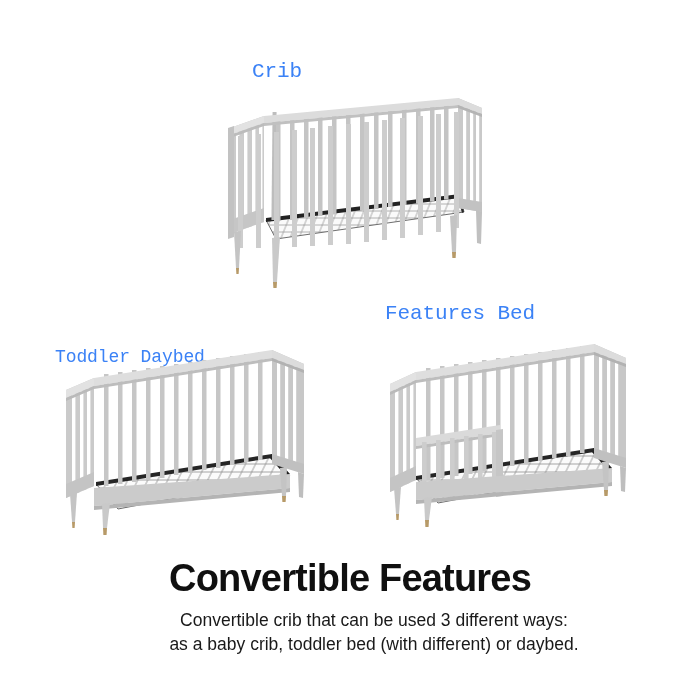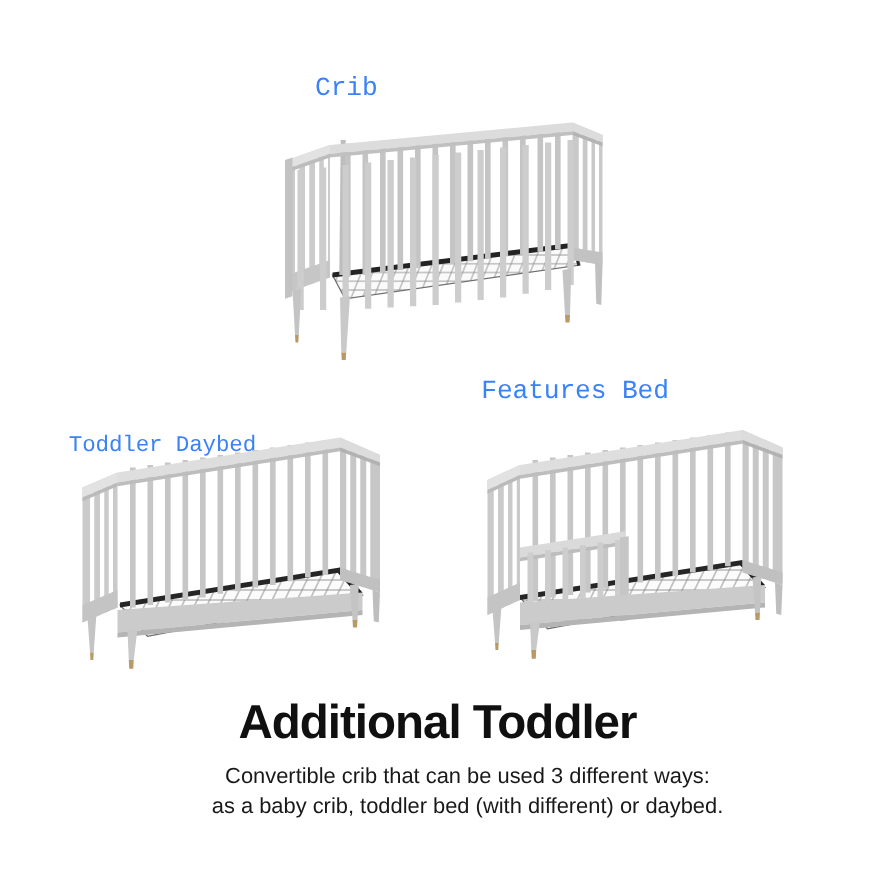--- a/index.html
+++ b/index.html
@@ -354,20 +354,20 @@
         <polygon points="42,162 50,161 47,184 43,184" fill="#c9c9c9"></polygon>
         <polygon points="43,184 47,184 46.6,191 43.4,191" fill="#b79a68"></polygon>
         <polygon points="220,126 227,125 226,154 222,154" fill="#c4c4c4"></polygon>
         <polygon points="222,154 226,154 225.6,160 222.4,160" fill="#b79a68"></polygon>
         <polygon points="238,130 244,132 243,156 239,155" fill="#bebebe"></polygon>
       </g>
     </svg>
   </div>
 
   <div id="footer">
-    <div id="footer-title">Additional Toddler</div>
+    <div id="footer-title">Convertible Features</div>
     <div id="footer-sub">
       <span class="l">Convertible crib that can be used 3 different ways:</span>
       <span class="l">as a baby crib, toddler bed (with different) or daybed.</span>
     </div>
   </div>
 
 </div>
 
 </body></html>

